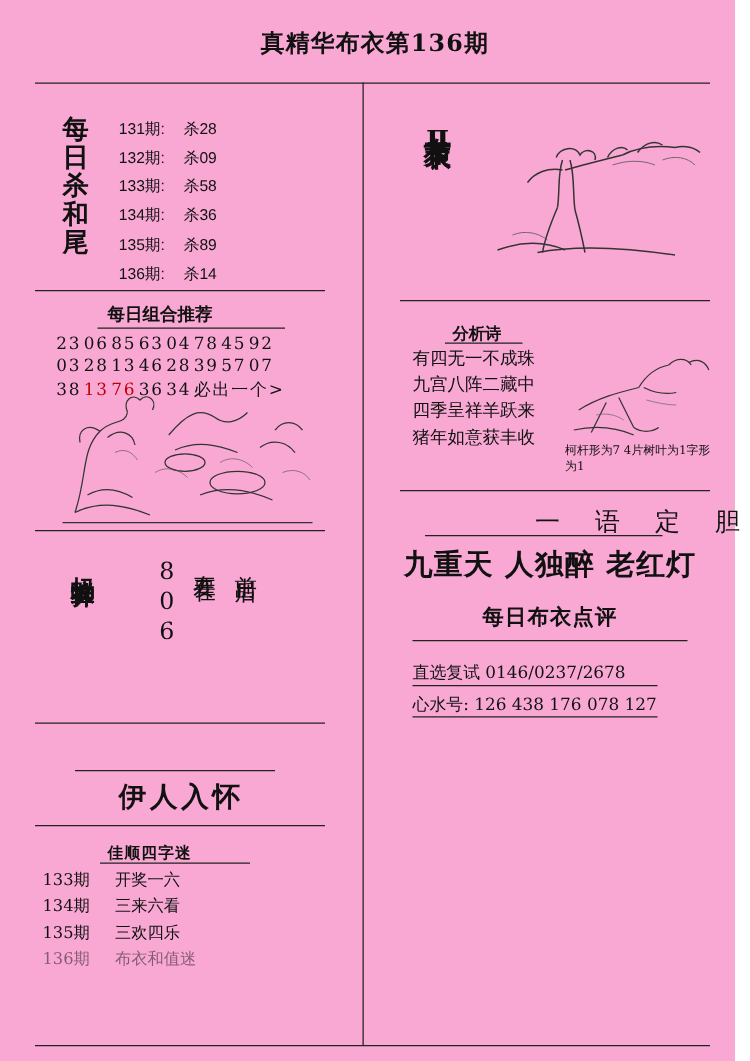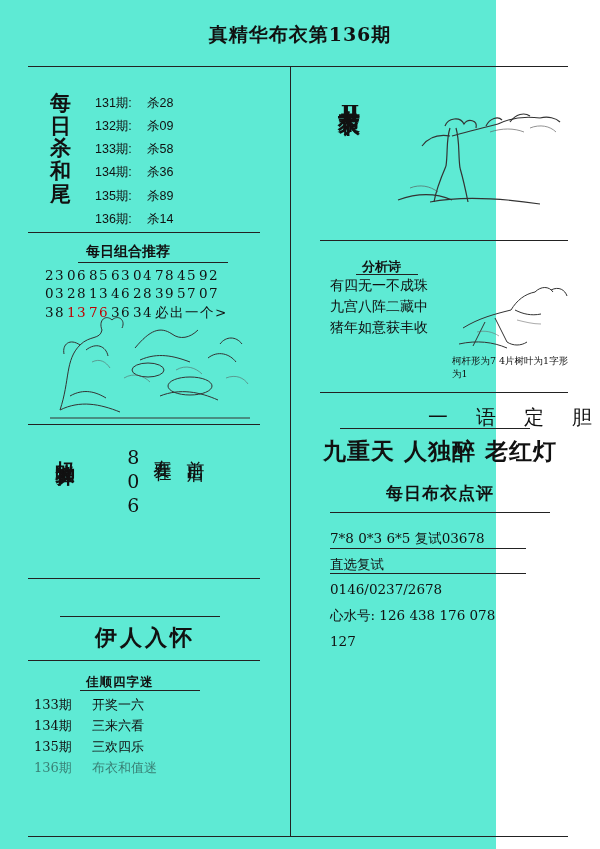--- a/index.html
+++ b/index.html
@@ -10,23 +10,23 @@
   body {
     width: 600px;
     height: 849px;
     font-family: "DejaVu Sans", "Liberation Sans", sans-serif;
     color: #111;
     position: relative;
     overflow: hidden;
   }
   .page {
     position: relative;
-    width: 496px;
+    width: 588px;
     height: 849px;
-    background: #5eead4;
+    background: #f9a8d4;
   }
 
   
   .doc-title {
     position: absolute;
     top: 22px;
     left: 0;
     width: 600px;
     text-align: center;
     font-size: 19px;
@@ -199,21 +199,21 @@
     font-weight: bold;
     font-family: "DejaVu Serif", "Liberation Serif", serif;
   }
   #poem-underline { left: 356px; top: 274px; width: 62px; }
   #poem-lines {
     position: absolute;
     left: 330px;
     top: 276px;
     font-size: 14px;
     line-height: 1.5;
-    font-family: Liberation Mono, monospace;
+    font-family: Liberation Sans, sans-serif;
   }
   #poem-note {
     position: absolute;
     left: 452px;
     top: 355px;
     font-size: 9.5px;
     line-height: 1.35;
     width: 120px;
     font-family: "DejaVu Serif", "Liberation Serif", serif;
   }
@@ -389,20 +389,21 @@
         <path d="M20 96 C30 92 40 94 48 100"></path>
       </g>
     </svg>
   </div>
 
   <div id="poem-title">分析诗</div>
   <div class="hr" id="poem-underline"></div>
   <div id="poem-lines">
     <div>有四无一不成珠</div>
     <div>九宫八阵二藏中</div>
+    <div>四季呈祥羊跃来</div>
     <div>猪年如意获丰收</div>
   </div>
   <div id="poem-note">柯杆形为7 4片树叶为1字形为1</div>
 
   <div class="art" style="left:455px; top:268px;">
     <svg width="115" height="86" viewBox="0 0 115 86">
       <g stroke="#333" fill="none" stroke-width="1">
         <path d="M8 60 C24 50 40 46 56 42"></path>
         <path d="M56 42 C62 32 70 26 80 24"></path>
         <path d="M80 24 C86 18 94 18 98 24"></path>
@@ -420,20 +421,19 @@
     </svg>
   </div>
 
   <div id="yyd-title">一 语 定 胆</div>
   <div class="hr" id="yyd-underline"></div>
   <div id="yyd-main">九重天 人独醉 老红灯</div>
 
   <div id="daily-comment">每日布衣点评</div>
   <div class="hr" id="comment-underline"></div>
   <div id="bets">
-    <div><span>7*8 0*3 6*5 复试03678</span></div>
     <div><span class="lbl">直选复试</span> <span>0146/0237/2678</span></div>
     <div><span class="lbl">心水号:</span> <span>126 438 176 078 127</span></div>
   </div>
   <div class="hr bet-hr1"></div>
   <div class="hr bet-hr2"></div>
 
 </div>
 
 </body></html>

